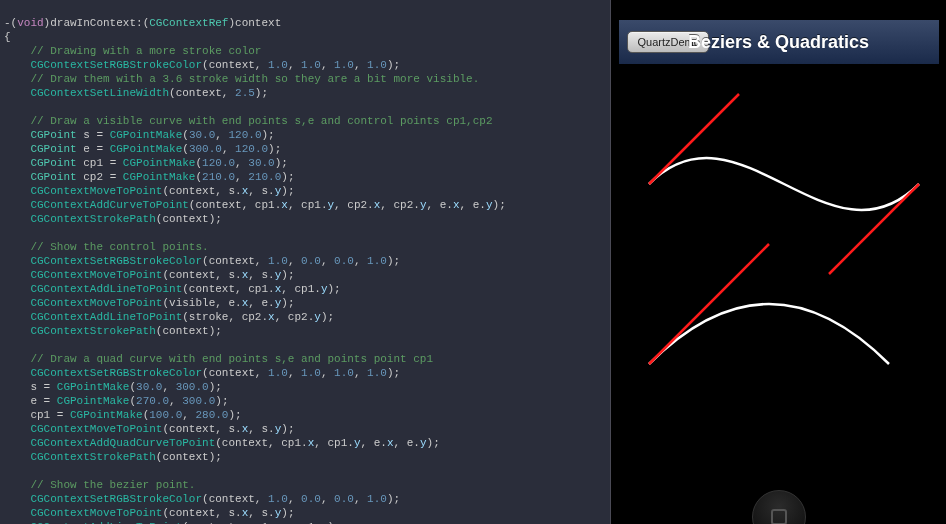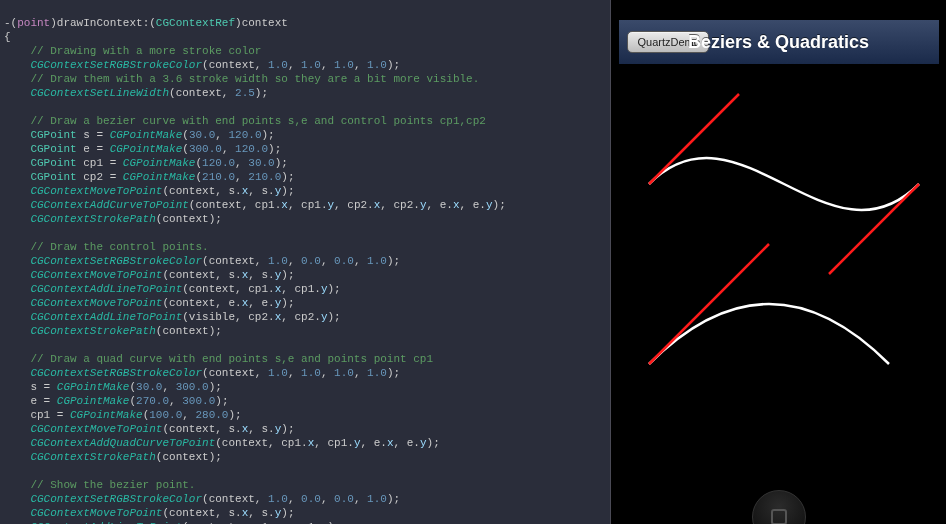--- a/index.html
+++ b/index.html
@@ -96,53 +96,53 @@
   }
   .home-sq {
     width: 16px;
     height: 16px;
     border: 2px solid #555;
     border-radius: 3px;
   }
   
   .kw   { color: #c586c0; }   
   .type { color: #4ec9b0; }   
-  .fn   { color: #29b8a3; font-style: italic; }   
+  .fn   { color: #29b8a3; }   
   .num  { color: #6897bb; }
   .cmt  { color: #5c9c62; font-style: normal; }
   .prop { color: #9cdcfe; }
   .pun  { color: #cccccc; }
   svg.curve { position:absolute; inset:0; }
 </style>
 </head>
 <body>
 
 <div class="code-pane">
-<span class="pun">-(</span><span class="kw">point</span><span class="pun">)drawInContext:(</span><span class="type">CGContextRef</span><span class="pun">)context</span>
+<span class="pun">-(</span><span class="kw">void</span><span class="pun">)drawInContext:(</span><span class="type">CGContextRef</span><span class="pun">)context</span>
 <span class="pun">{</span>
     <span class="cmt">// Drawing with a more stroke color</span>
     <span class="fn">CGContextSetRGBStrokeColor</span><span class="pun">(context, </span><span class="num">1.0</span><span class="pun">, </span><span class="num">1.0</span><span class="pun">, </span><span class="num">1.0</span><span class="pun">, </span><span class="num">1.0</span><span class="pun">);</span>
     <span class="cmt">// Draw them with a 3.6 stroke width so they are a bit more visible.</span>
     <span class="fn">CGContextSetLineWidth</span><span class="pun">(context, </span><span class="num">2.5</span><span class="pun">);</span>
 
-    <span class="cmt">// Draw a bezier curve with end points s,e and control points cp1,cp2</span>
+    <span class="cmt">// Draw a visible curve with end points s,e and control points cp1,cp2</span>
     <span class="type">CGPoint</span><span class="pun"> s = </span><span class="fn">CGPointMake</span><span class="pun">(</span><span class="num">30.0</span><span class="pun">, </span><span class="num">120.0</span><span class="pun">);</span>
     <span class="type">CGPoint</span><span class="pun"> e = </span><span class="fn">CGPointMake</span><span class="pun">(</span><span class="num">300.0</span><span class="pun">, </span><span class="num">120.0</span><span class="pun">);</span>
     <span class="type">CGPoint</span><span class="pun"> cp1 = </span><span class="fn">CGPointMake</span><span class="pun">(</span><span class="num">120.0</span><span class="pun">, </span><span class="num">30.0</span><span class="pun">);</span>
     <span class="type">CGPoint</span><span class="pun"> cp2 = </span><span class="fn">CGPointMake</span><span class="pun">(</span><span class="num">210.0</span><span class="pun">, </span><span class="num">210.0</span><span class="pun">);</span>
     <span class="fn">CGContextMoveToPoint</span><span class="pun">(context, s.</span><span class="prop">x</span><span class="pun">, s.</span><span class="prop">y</span><span class="pun">);</span>
     <span class="fn">CGContextAddCurveToPoint</span><span class="pun">(context, cp1.</span><span class="prop">x</span><span class="pun">, cp1.</span><span class="prop">y</span><span class="pun">, cp2.</span><span class="prop">x</span><span class="pun">, cp2.</span><span class="prop">y</span><span class="pun">, e.</span><span class="prop">x</span><span class="pun">, e.</span><span class="prop">y</span><span class="pun">);</span>
     <span class="fn">CGContextStrokePath</span><span class="pun">(context);</span>
 
-    <span class="cmt">// Draw the control points.</span>
+    <span class="cmt">// Show the control points.</span>
     <span class="fn">CGContextSetRGBStrokeColor</span><span class="pun">(context, </span><span class="num">1.0</span><span class="pun">, </span><span class="num">0.0</span><span class="pun">, </span><span class="num">0.0</span><span class="pun">, </span><span class="num">1.0</span><span class="pun">);</span>
     <span class="fn">CGContextMoveToPoint</span><span class="pun">(context, s.</span><span class="prop">x</span><span class="pun">, s.</span><span class="prop">y</span><span class="pun">);</span>
     <span class="fn">CGContextAddLineToPoint</span><span class="pun">(context, cp1.</span><span class="prop">x</span><span class="pun">, cp1.</span><span class="prop">y</span><span class="pun">);</span>
-    <span class="fn">CGContextMoveToPoint</span><span class="pun">(context, e.</span><span class="prop">x</span><span class="pun">, e.</span><span class="prop">y</span><span class="pun">);</span>
-    <span class="fn">CGContextAddLineToPoint</span><span class="pun">(visible, cp2.</span><span class="prop">x</span><span class="pun">, cp2.</span><span class="prop">y</span><span class="pun">);</span>
+    <span class="fn">CGContextMoveToPoint</span><span class="pun">(visible, e.</span><span class="prop">x</span><span class="pun">, e.</span><span class="prop">y</span><span class="pun">);</span>
+    <span class="fn">CGContextAddLineToPoint</span><span class="pun">(stroke, cp2.</span><span class="prop">x</span><span class="pun">, cp2.</span><span class="prop">y</span><span class="pun">);</span>
     <span class="fn">CGContextStrokePath</span><span class="pun">(context);</span>
 
     <span class="cmt">// Draw a quad curve with end points s,e and points point cp1</span>
     <span class="fn">CGContextSetRGBStrokeColor</span><span class="pun">(context, </span><span class="num">1.0</span><span class="pun">, </span><span class="num">1.0</span><span class="pun">, </span><span class="num">1.0</span><span class="pun">, </span><span class="num">1.0</span><span class="pun">);</span>
     <span class="pun">s = </span><span class="fn">CGPointMake</span><span class="pun">(</span><span class="num">30.0</span><span class="pun">, </span><span class="num">300.0</span><span class="pun">);</span>
     <span class="pun">e = </span><span class="fn">CGPointMake</span><span class="pun">(</span><span class="num">270.0</span><span class="pun">, </span><span class="num">300.0</span><span class="pun">);</span>
     <span class="pun">cp1 = </span><span class="fn">CGPointMake</span><span class="pun">(</span><span class="num">100.0</span><span class="pun">, </span><span class="num">280.0</span><span class="pun">);</span>
     <span class="fn">CGContextMoveToPoint</span><span class="pun">(context, s.</span><span class="prop">x</span><span class="pun">, s.</span><span class="prop">y</span><span class="pun">);</span>
     <span class="fn">CGContextAddQuadCurveToPoint</span><span class="pun">(context, cp1.</span><span class="prop">x</span><span class="pun">, cp1.</span><span class="prop">y</span><span class="pun">, e.</span><span class="prop">x</span><span class="pun">, e.</span><span class="prop">y</span><span class="pun">);</span>
     <span class="fn">CGContextStrokePath</span><span class="pun">(context);</span>

